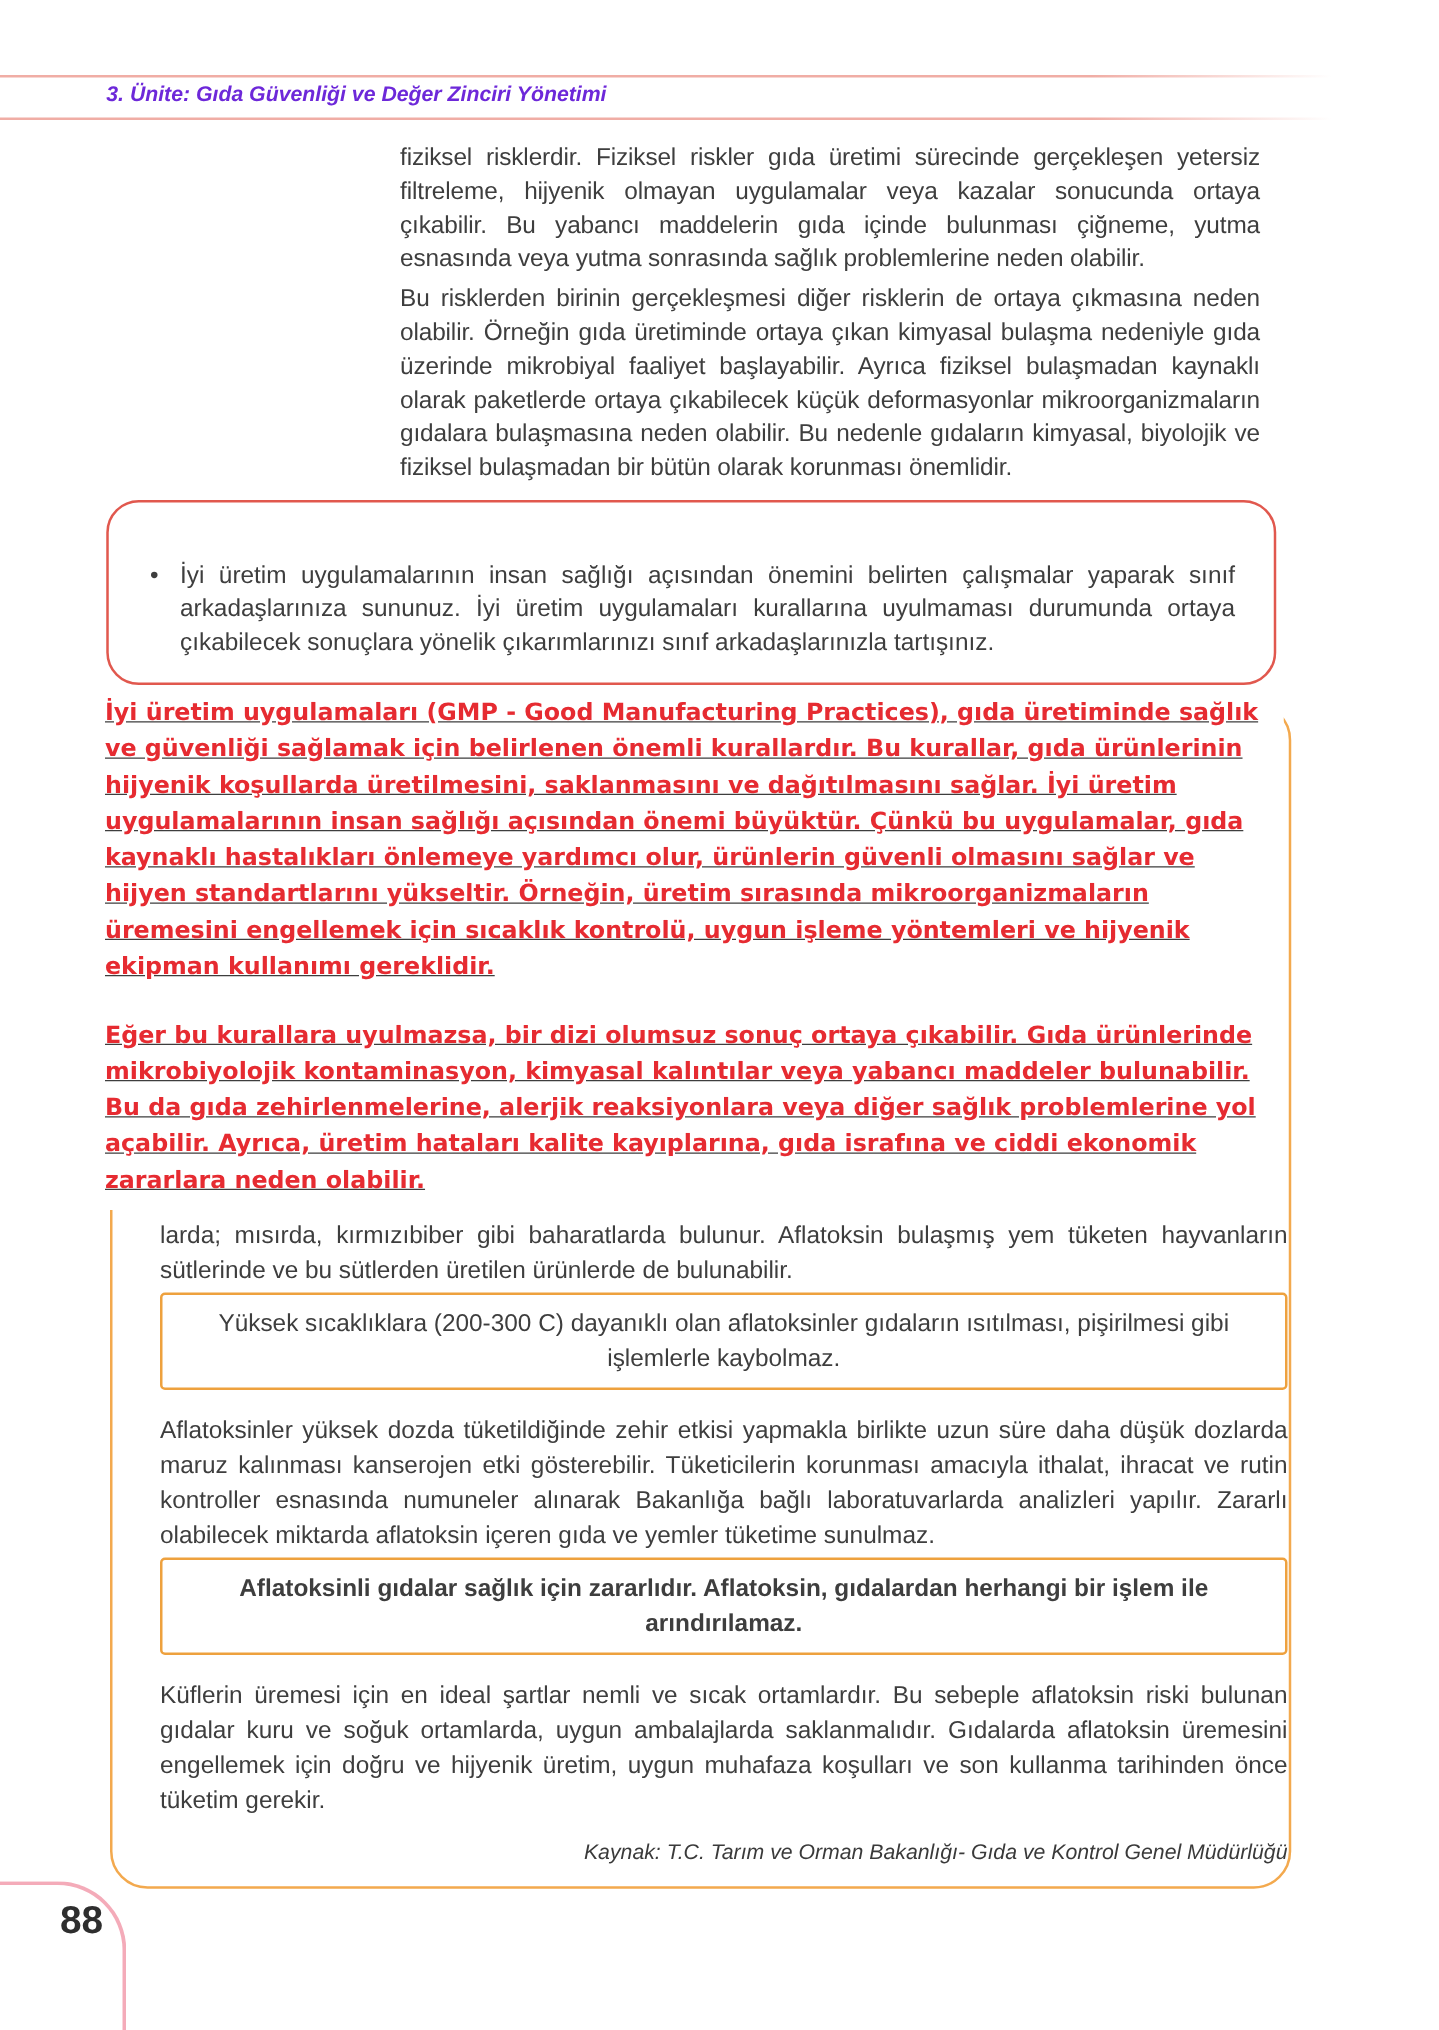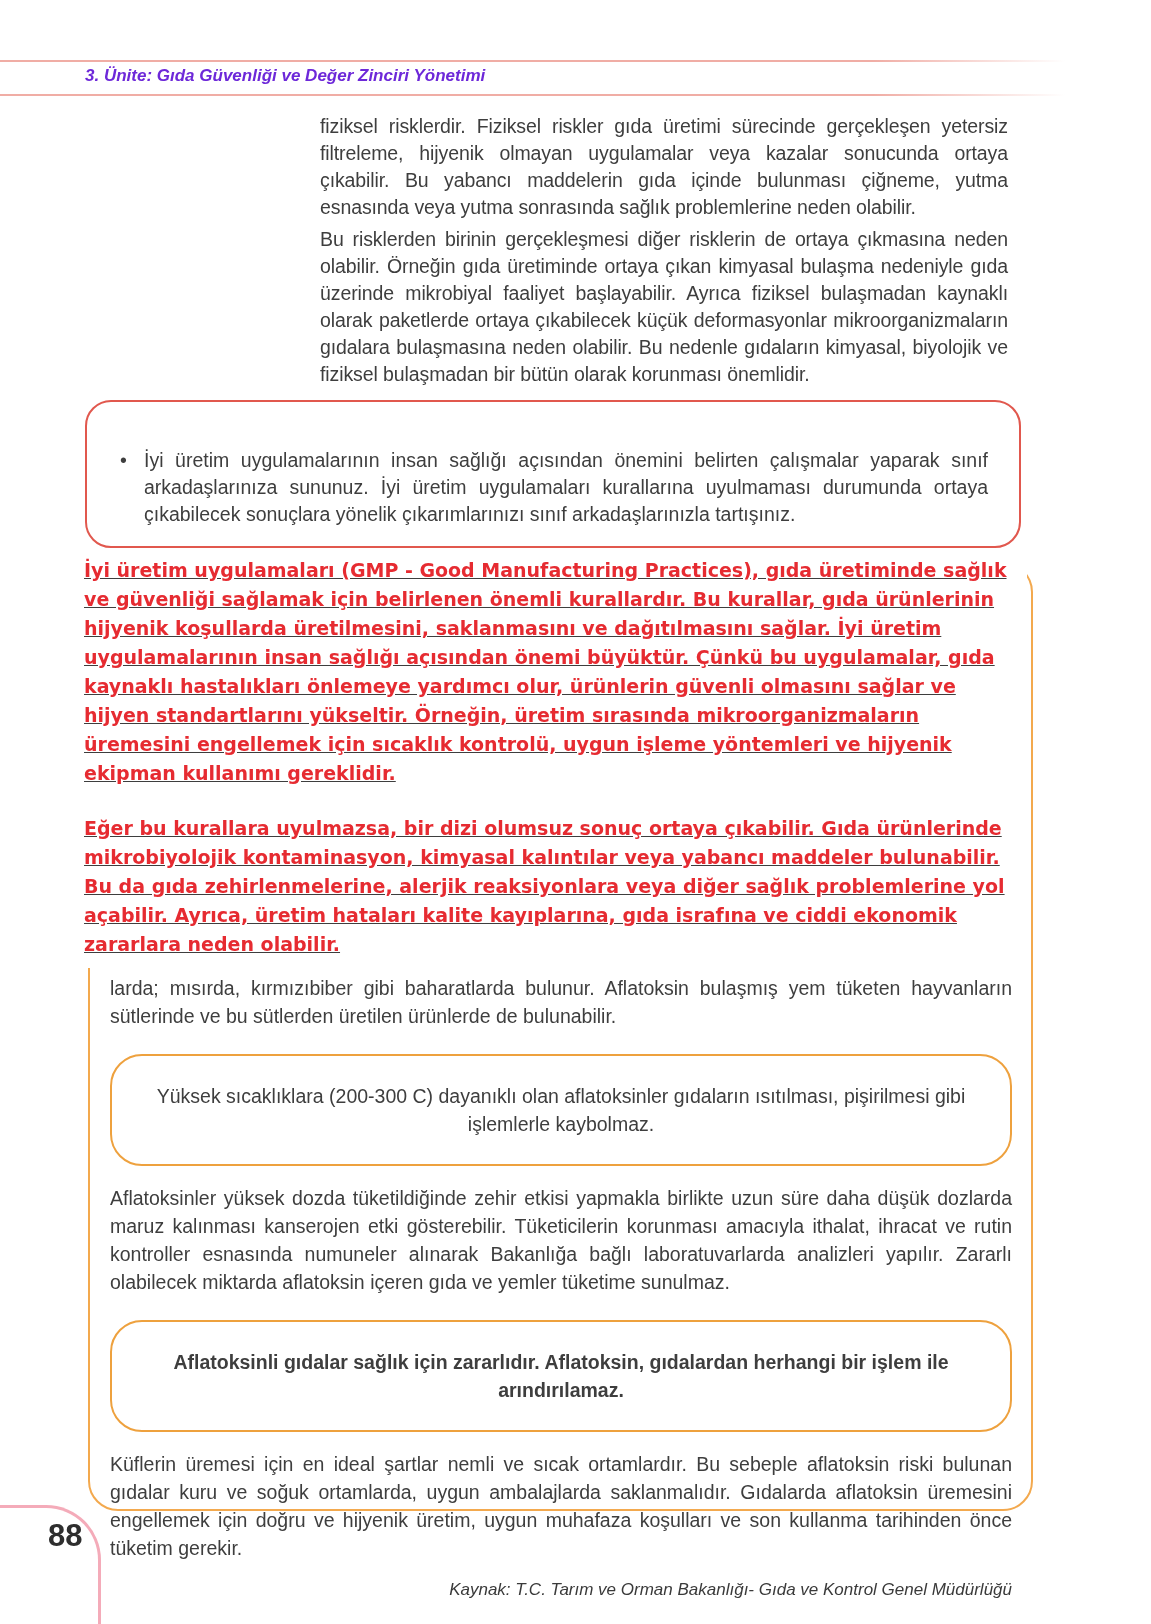--- a/index.html
+++ b/index.html
@@ -56,27 +56,27 @@
   }
   .sira-icon{position:absolute;left:9px;top:3px;width:38px;height:38px;}
   .sira-body{
     position:absolute;left:120px;top:447px;width:868px;z-index:3;
     font-size:19.5px;line-height:27px;text-align:justify;
   }
   .sira-body .bullet{position:absolute;left:0;top:0;}
   .sira-body .bullet-text{display:block;margin-left:24px;}
   
   .afla{
-    position:absolute;left:110px;top:974px;width:902px;z-index:2;
+    position:absolute;left:128px;top:974px;width:902px;z-index:2;
     font-size:19.5px;line-height:28px;
   }
   .afla p.body{margin:0;text-align:justify;}
   .callout{
-    border:2px solid #eea13e;border-radius:32px;
-    padding:26px 16px;margin:24px 0 18px 0;
+    border:2px solid #eea13e;border-radius:4px;
+    padding:9px 16px;margin:4px 0 18px 0;
     text-align:center;background:#ffffff;
   }
   .callout.bold{font-weight:bold;}
   .source-line{
     margin-top:14px;text-align:right;font-style:italic;font-size:17px;color:#3a3a3a;
   }
   
   .corner{
     position:absolute;left:0;top:1505px;width:101px;height:121px;
     border-top:3px solid #f4abb9;border-right:3px solid #f4abb9;

